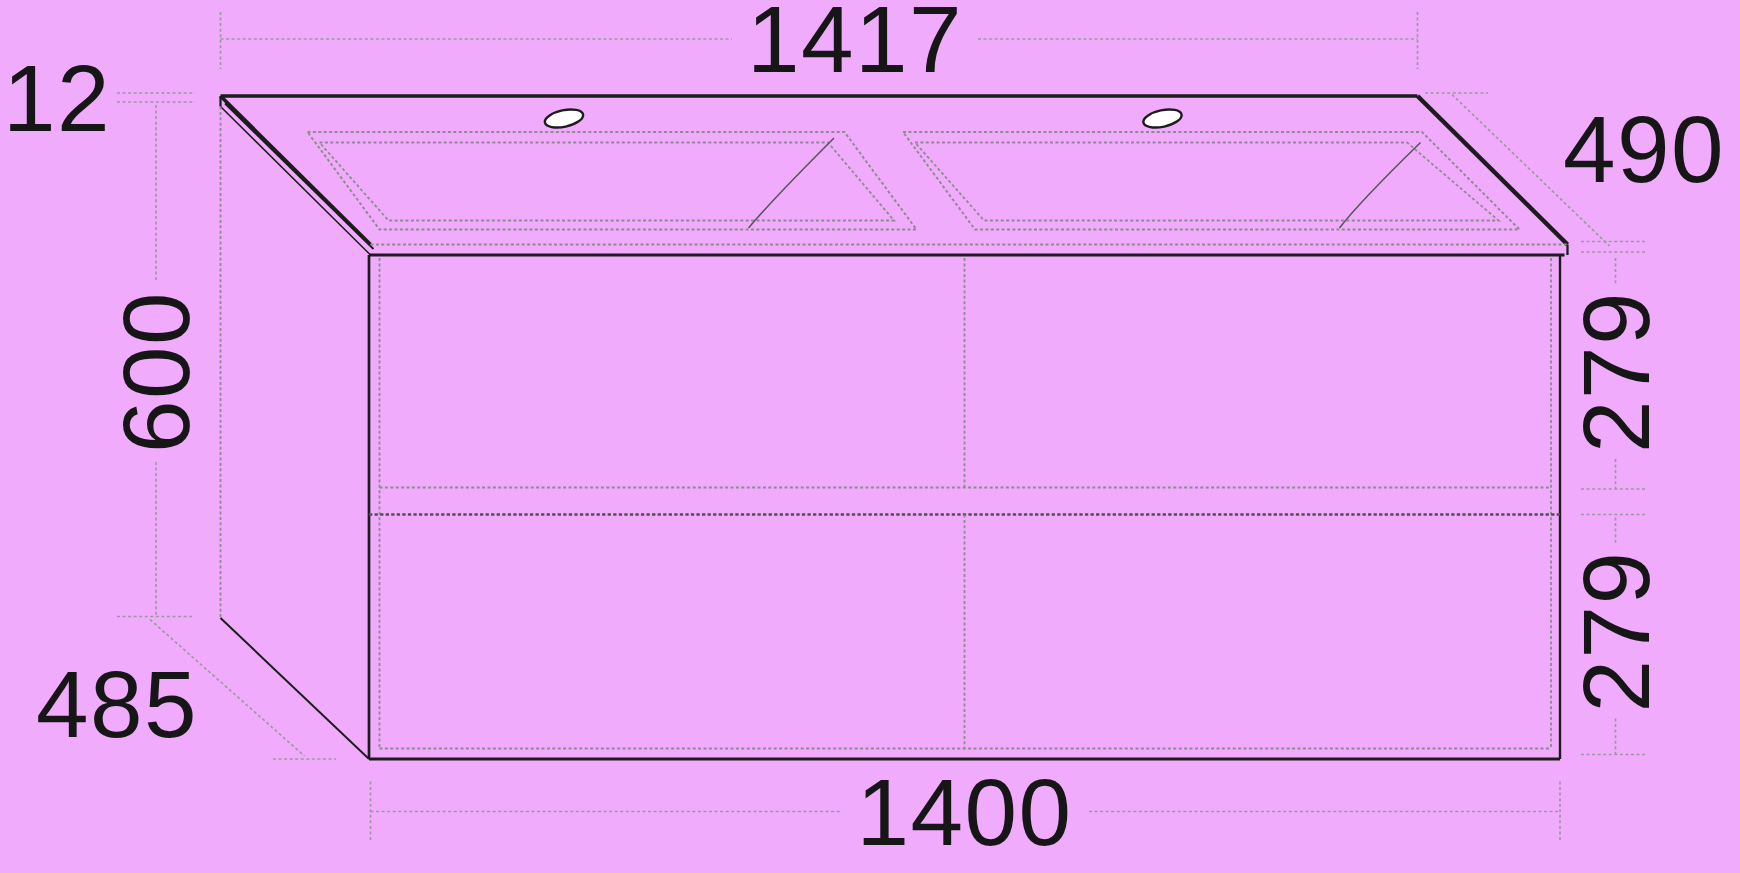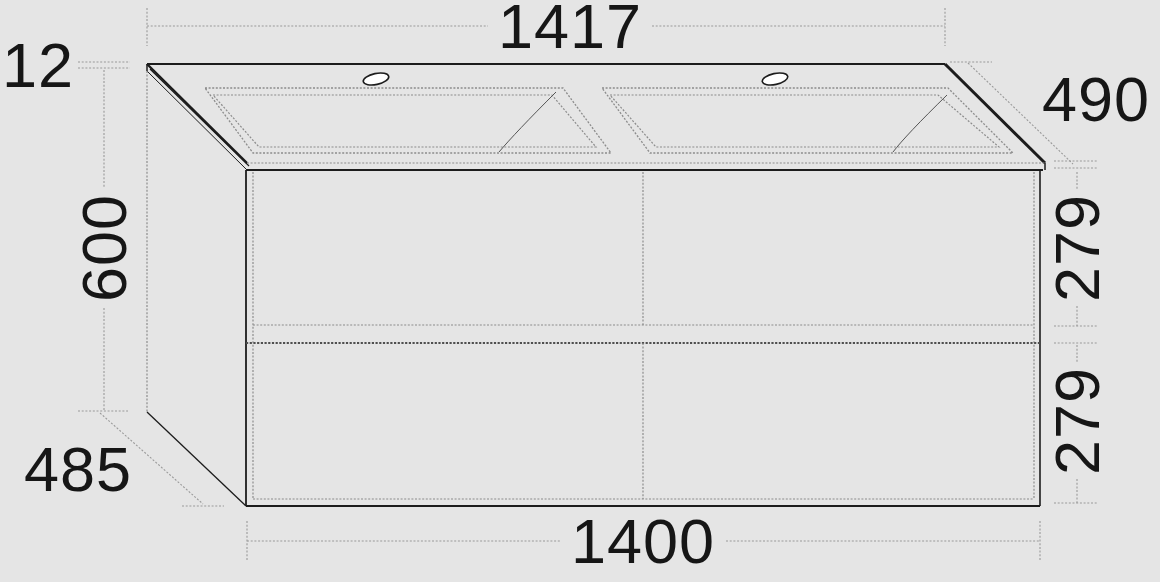--- a/index.html
+++ b/index.html
@@ -1,16 +1,16 @@
 <!DOCTYPE html>
 <html><head>
 <meta charset="utf-8">
 <style>
   html,body{margin:0;padding:0;background:#ffffff;}
-  #stage{position:relative;width:1160px;height:582px;background:#e5e5e5;overflow:hidden;
+  #stage{position:relative;width:1160px;height:582px;background:#f0abfc;overflow:hidden;
          font-family:"Liberation Sans",sans-serif;}
   svg{display:block;}
   .ln-dark{stroke:#1c1c1c;fill:none;stroke-linecap:butt;}
   .ln-gray{stroke:#8c8c8c;fill:none;stroke-dasharray:2 1.6;}
   .ln-mid{stroke:#4f4f4f;fill:none;stroke-dasharray:2.2 1.5;}
   .ln-dim{stroke:#9a9a9a;fill:none;stroke-dasharray:2 1.7;stroke-width:1.1;}
   .curve{stroke:#555555;fill:none;stroke-width:1;}
   .dim-text{font-family:"Liberation Sans",sans-serif;font-size:63px;fill:#161616;
             letter-spacing:1px;text-anchor:middle;}
 </style>

